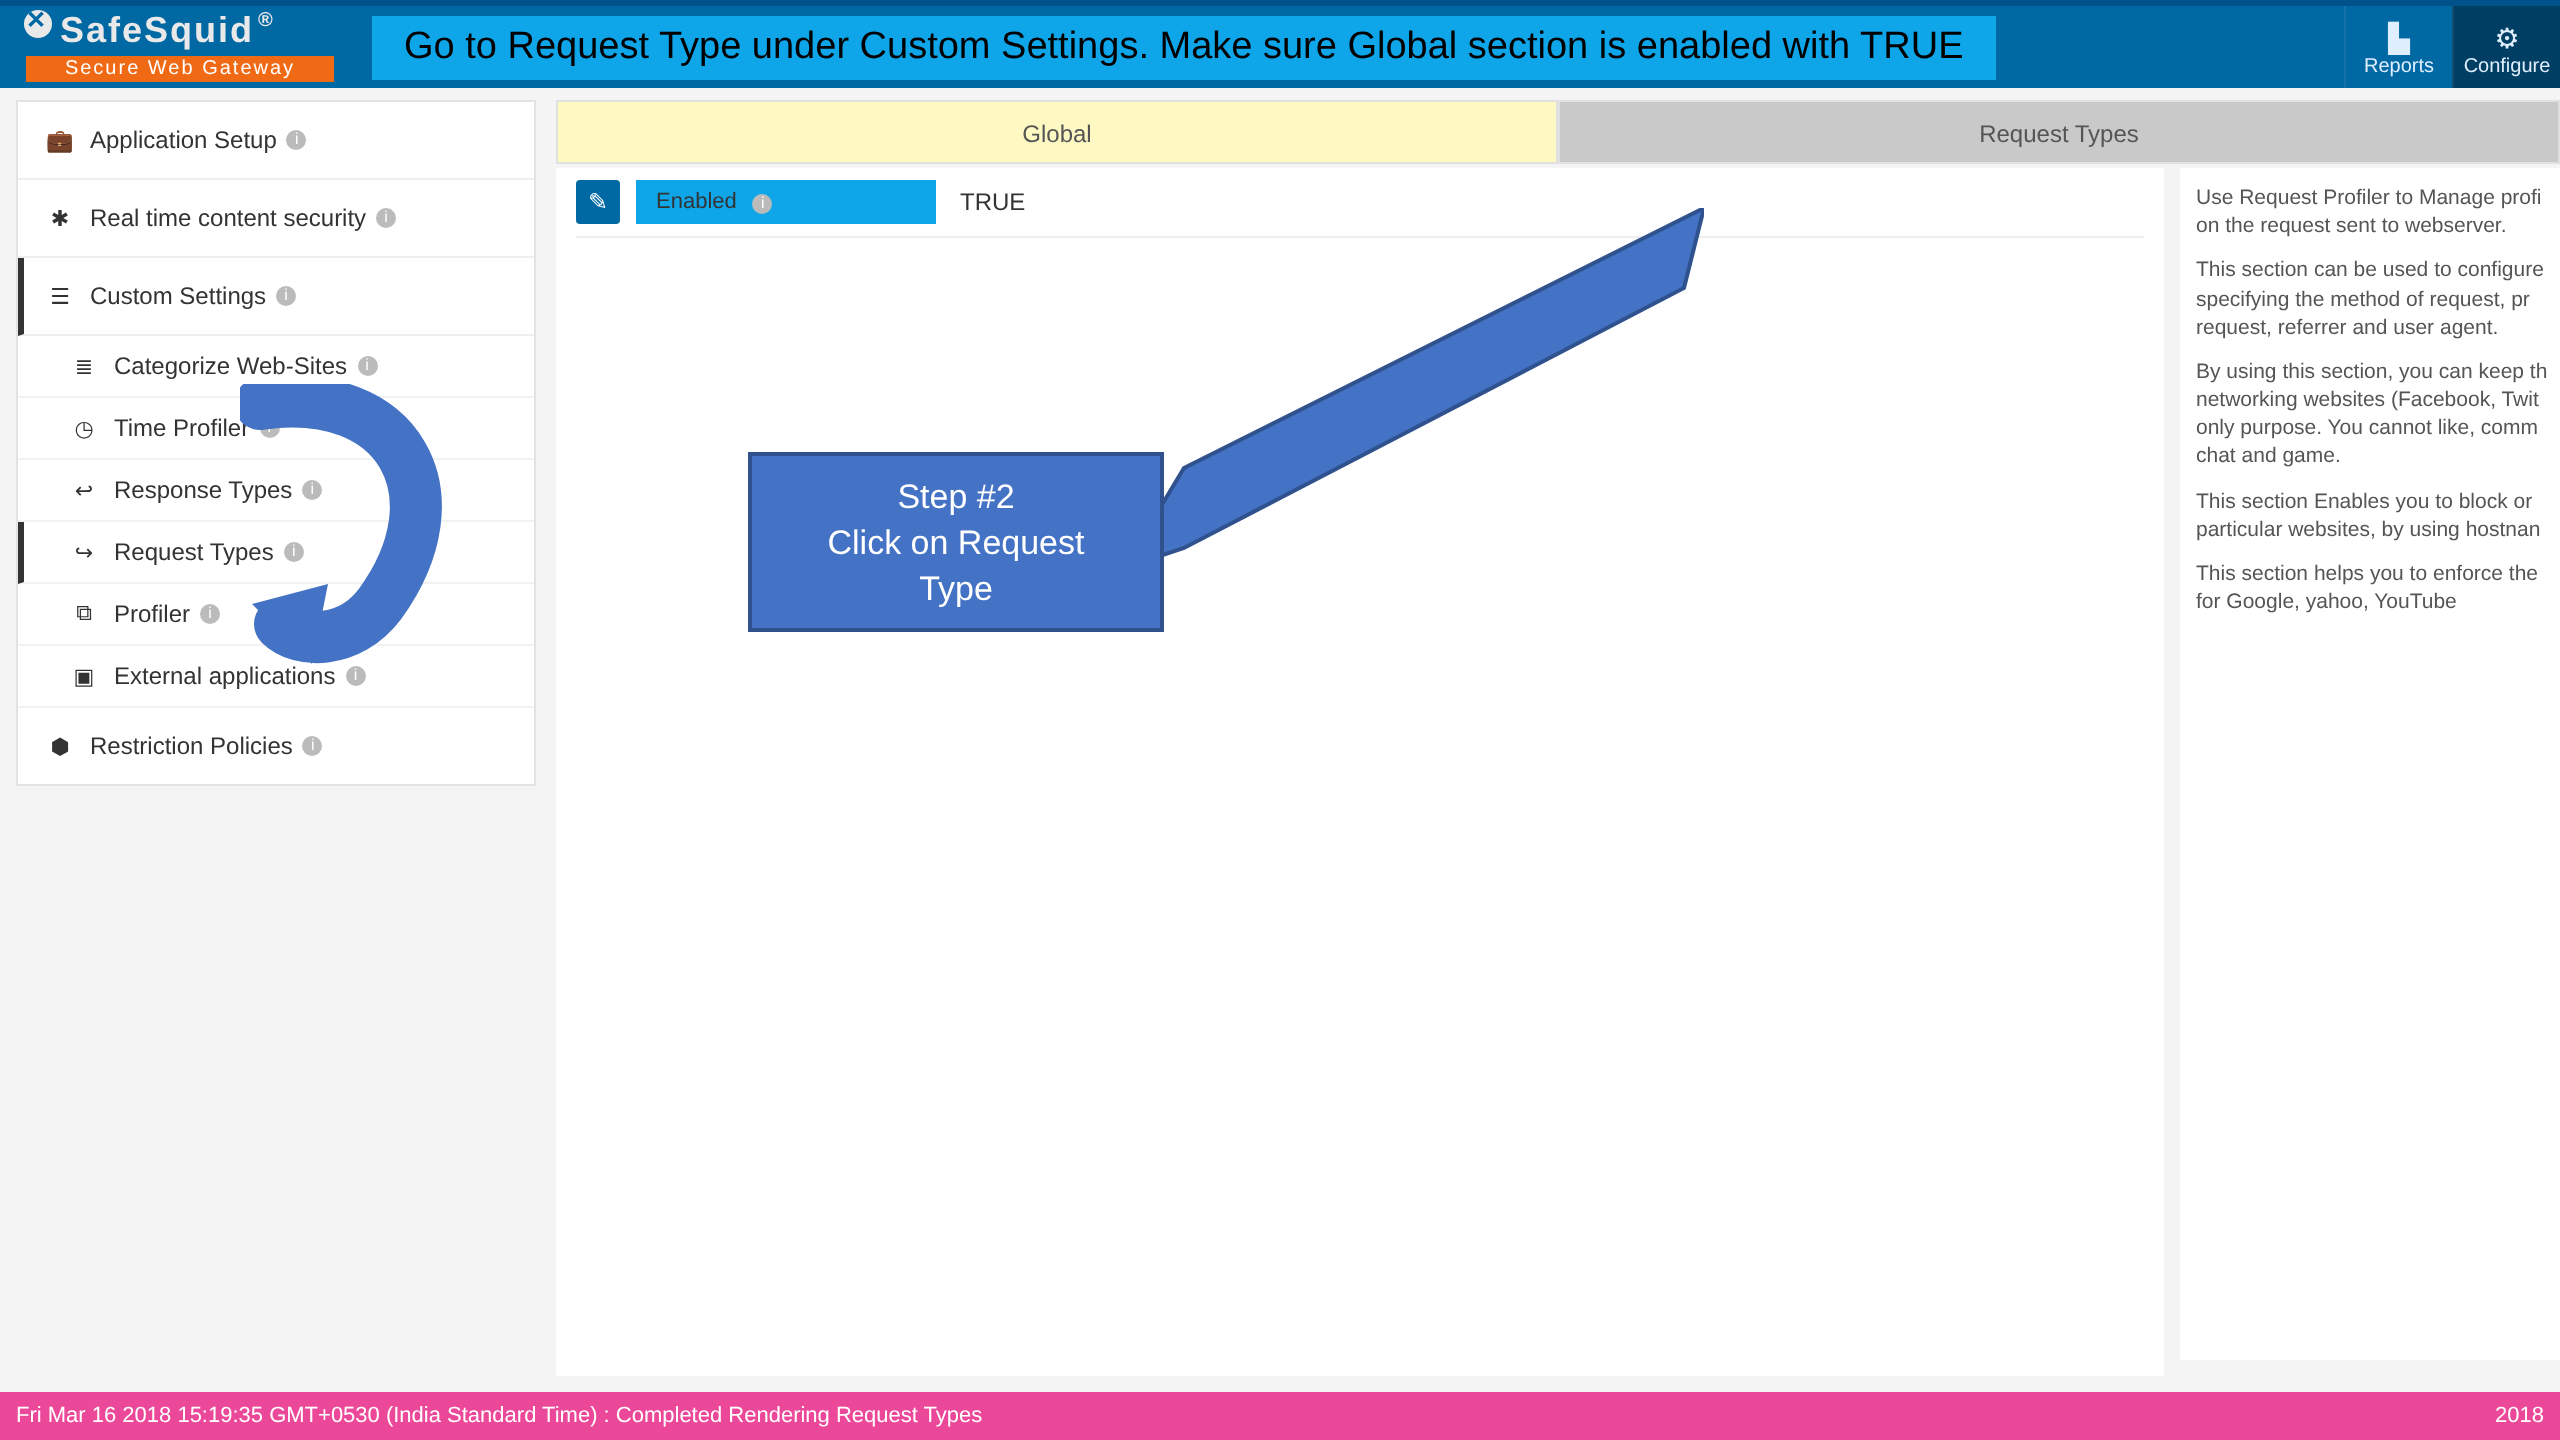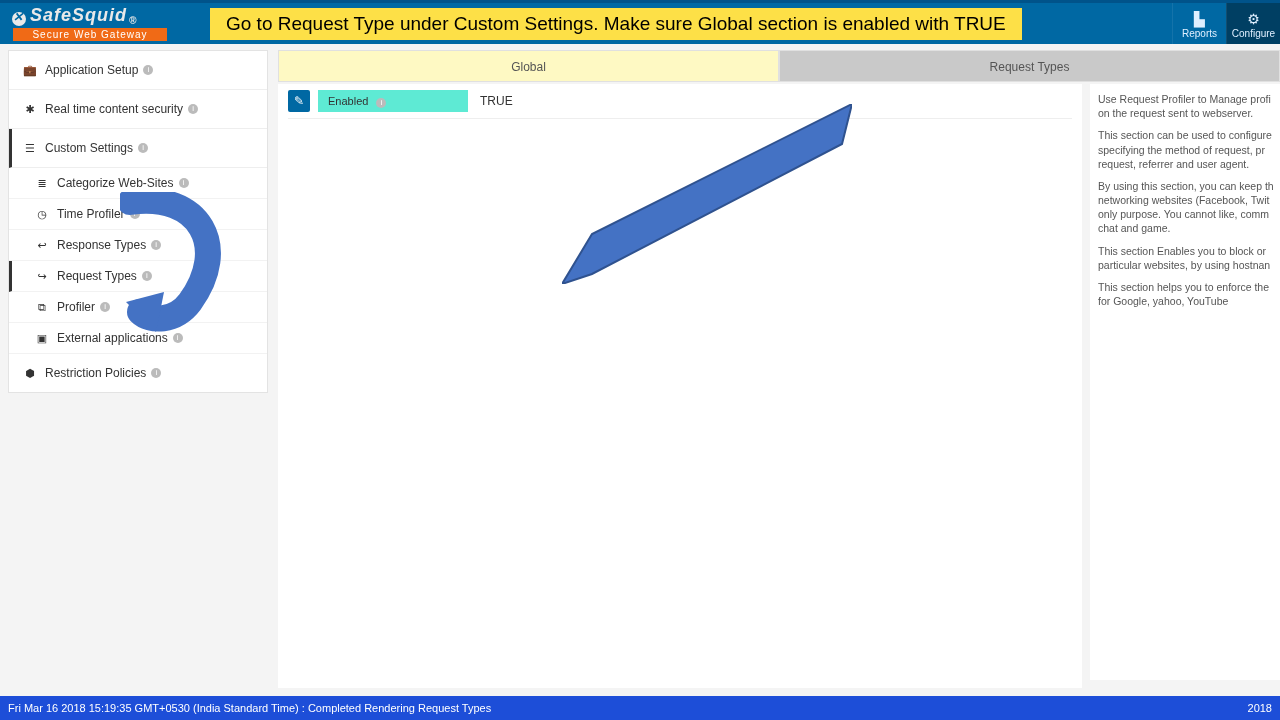--- a/index.html
+++ b/index.html
@@ -1,25 +1,25 @@
 <!DOCTYPE html>
 <html><head>
 <meta charset="utf-8">
 <style>
   * { box-sizing: border-box; margin: 0; padding: 0; }
   html, body { width: 1280px; height: 720px; font-family: "Segoe UI", Arial, sans-serif; overflow: hidden; background:#fff; }
   
   .topbar { position: relative; height: 44px; background:#0068a3; color:#fff; display:flex; align-items:center; padding:0 0 0 6px; border-top:3px solid #00538a;}
   .brand { width:180px; height:38px; display:flex; flex-direction:column; justify-content:center; padding:2px 2px 2px 6px; }
-  .brand-top { font-family: Verdana, sans-serif; font-size:18px; letter-spacing:1px; font-weight:bold; color:#e9e9e9; display:flex; align-items:flex-end;font-style:italic; }
+  .brand-top { font-family: Verdana, sans-serif; font-size:18px; letter-spacing:1px; font-weight:bold; color:#e9e9e9; display:flex; align-items:flex-start; }
   .brand-top .wrench { display:inline-block; width:14px; height:14px; background:#e9e9e9; border-radius:50%; margin-right:4px; position:relative;}
   .brand-top .wrench::after{content:"✕"; color:#0068a3; position:absolute; left:1px; top:-2px; font-size:12px;}
   .brand-top sup{font-size:10px; margin-left:2px;}
   .brand-sub { font-size:10px; letter-spacing:1px; color:#fff; background:#f06a16; border:1px solid #0068a3; padding:1px 4px; width:156px; text-align:center; margin-top:1px;}
-  .banner { flex:0 0 auto; margin-left:24px; height:32px; background:#fde047; color:#000; font-size:19px; display:flex; align-items:center; padding:0 16px; white-space:nowrap;}
+  .banner { flex:0 0 auto; height:32px; background:#0ea5e9; color:#000; font-size:19px; display:flex; align-items:center; padding:0 16px; white-space:nowrap;}
   .topnav { position:absolute; right:0; top:0; height:44px; display:flex; }
   .topnav .nbtn { width:54px; height:44px; display:flex; flex-direction:column; align-items:center; justify-content:center; font-size:10px; color:#dfefff; cursor:pointer; border-left:1px solid rgba(255,255,255,0.08);}
   .topnav .nbtn.active{ background:#003f63;}
   .topnav .nicon{ font-size:14px; line-height:14px; margin-bottom:2px;}
   
   .stage { position:absolute; top:44px; bottom:24px; left:0; right:0; background:#f4f4f4; }
   
   .leftnav { position:absolute; left:8px; top:6px; width:260px; background:#fff; border:1px solid #e3e3e3; }
   .navitem { padding:12px 14px; font-size:12px; color:#333; border-bottom:1px solid #eee; cursor:pointer; display:flex; align-items:center;}
   .navitem:last-child{border-bottom:none;}
@@ -33,28 +33,28 @@
   .infodot{ display:inline-block; width:10px; height:10px; border-radius:50%; background:#bbb; color:#fff; font-size:8px; line-height:10px; text-align:center; margin-left:5px;}
   
   .tabs { position:absolute; left:278px; top:6px; right:0; height:32px; display:flex; }
   .tab { flex:1; text-align:center; font-size:12px; color:#555; line-height:32px; background:#eee; border:1px solid #e0e0e0; cursor:pointer;}
   .tab:first-child{ background:#fef9c3;}
   .tab.inactive{ background:#c9c9c9;}
   
   .mainpanel{ position:absolute; left:278px; top:40px; right:198px; bottom:8px; background:#fff; padding:6px 10px;}
   .rowhdr{ display:flex; align-items:center; background:#fff; }
   .editbtn{ width:22px; height:22px; background:#0068a3; color:#fff; display:flex; align-items:center; justify-content:center; font-size:12px; cursor:pointer; border-radius:2px;}
-  .rowlabel{ background:#5eead4; height:22px; line-height:22px; padding:0 10px; font-size:11px; color:#333; margin-left:8px; min-width:150px;}
+  .rowlabel{ background:#0ea5e9; height:22px; line-height:22px; padding:0 10px; font-size:11px; color:#333; margin-left:8px; min-width:150px;}
   .rowval{ margin-left:12px; font-size:12px; color:#333; }
   .rowline{ border-bottom:1px solid #eee; margin-top:6px;}
   
   .help{ position:absolute; right:0; top:40px; width:190px; bottom:16px; background:#fff; padding:8px 4px 8px 8px; font-size:10.5px; color:#555; line-height:1.35; overflow:hidden;}
   .help p{ margin-bottom:8px;}
   
-  .footer{ position:absolute; left:0; right:0; bottom:0; height:24px; background:#1d4ed8; color:#fff; font-size:11px; display:flex; align-items:center; padding:0 8px;}
+  .footer{ position:absolute; left:0; right:0; bottom:0; height:24px; background:#ec4899; color:#fff; font-size:11px; display:flex; align-items:center; padding:0 8px;}
   .footer .yr{ margin-left:auto;}
   
   .ann-curve{ position:absolute; left:120px; top:148px; width:120px; height:150px; pointer-events:none; }
   .ann-callout{ position:absolute; left:374px; top:182px; width:208px; height:90px; background:#4472c4; border:2px solid #2f528f; color:#fff; text-align:center; font-size:17px; line-height:1.35; padding-top:10px; pointer-events:none;}
   .ann-pointer{ position:absolute; left:562px; top:60px; width:290px; height:180px; pointer-events:none;}
 </style>
 </head>
 <body>
 
 <div class="topbar">
@@ -161,19 +161,24 @@
     <p>This section helps you to enforce the for Google, yahoo, YouTube</p>
   </div>
 
   <svg class="ann-curve" viewBox="0 0 120 150">
     <path d="M10,10 C80,0 110,55 70,110 C55,130 30,130 20,120" fill="none" stroke="#4472c4" stroke-width="26" stroke-linecap="round"></path>
     <polygon points="6,110 44,100 36,140" fill="#4472c4"></polygon>
   </svg>
   <svg class="ann-pointer" viewBox="0 0 290 180">
     <polygon points="290,0 30,130 0,180 30,170 280,40" fill="#4472c4" stroke="#2f528f" stroke-width="2"></polygon>
   </svg>
+  <div class="ann-callout">
+    <div>Step #2</div>
+    <div>Click on Request</div>
+    <div>Type</div>
+  </div>
 
 </div>
 
 <div class="footer">
   <span>Fri Mar 16 2018 15:19:35 GMT+0530 (India Standard Time) : Completed Rendering Request Types</span>
   <span class="yr">2018</span>
 </div>
 
 </body></html>

